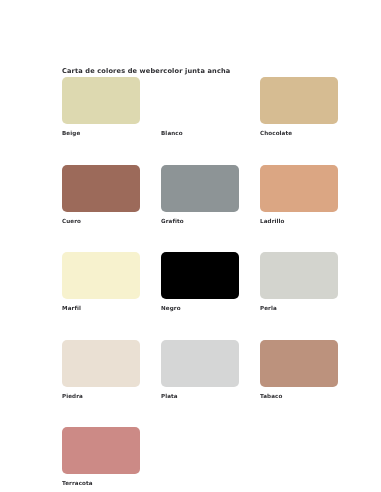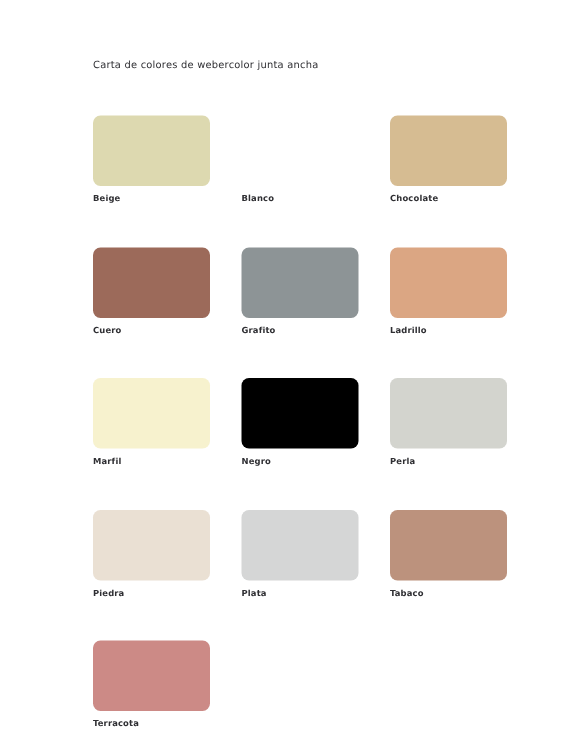--- a/index.html
+++ b/index.html
@@ -18,23 +18,23 @@
     position: relative;
     width: 381px;
     height: 492px;
     background: #ffffff;
     box-sizing: border-box;
   }
 
   #chart-title {
     position: absolute;
     left: 62px;
-    top: 40px;
+    top: 68px;
     font-size: 6.6px;
-    font-weight: 400;
+    font-weight: 700;
     letter-spacing: 0.15px;
     color: #2f2f33;
     white-space: nowrap;
     line-height: 1;
   }
 
   #swatch-grid {
     position: absolute;
     left: 62px;
     top: 77px;

